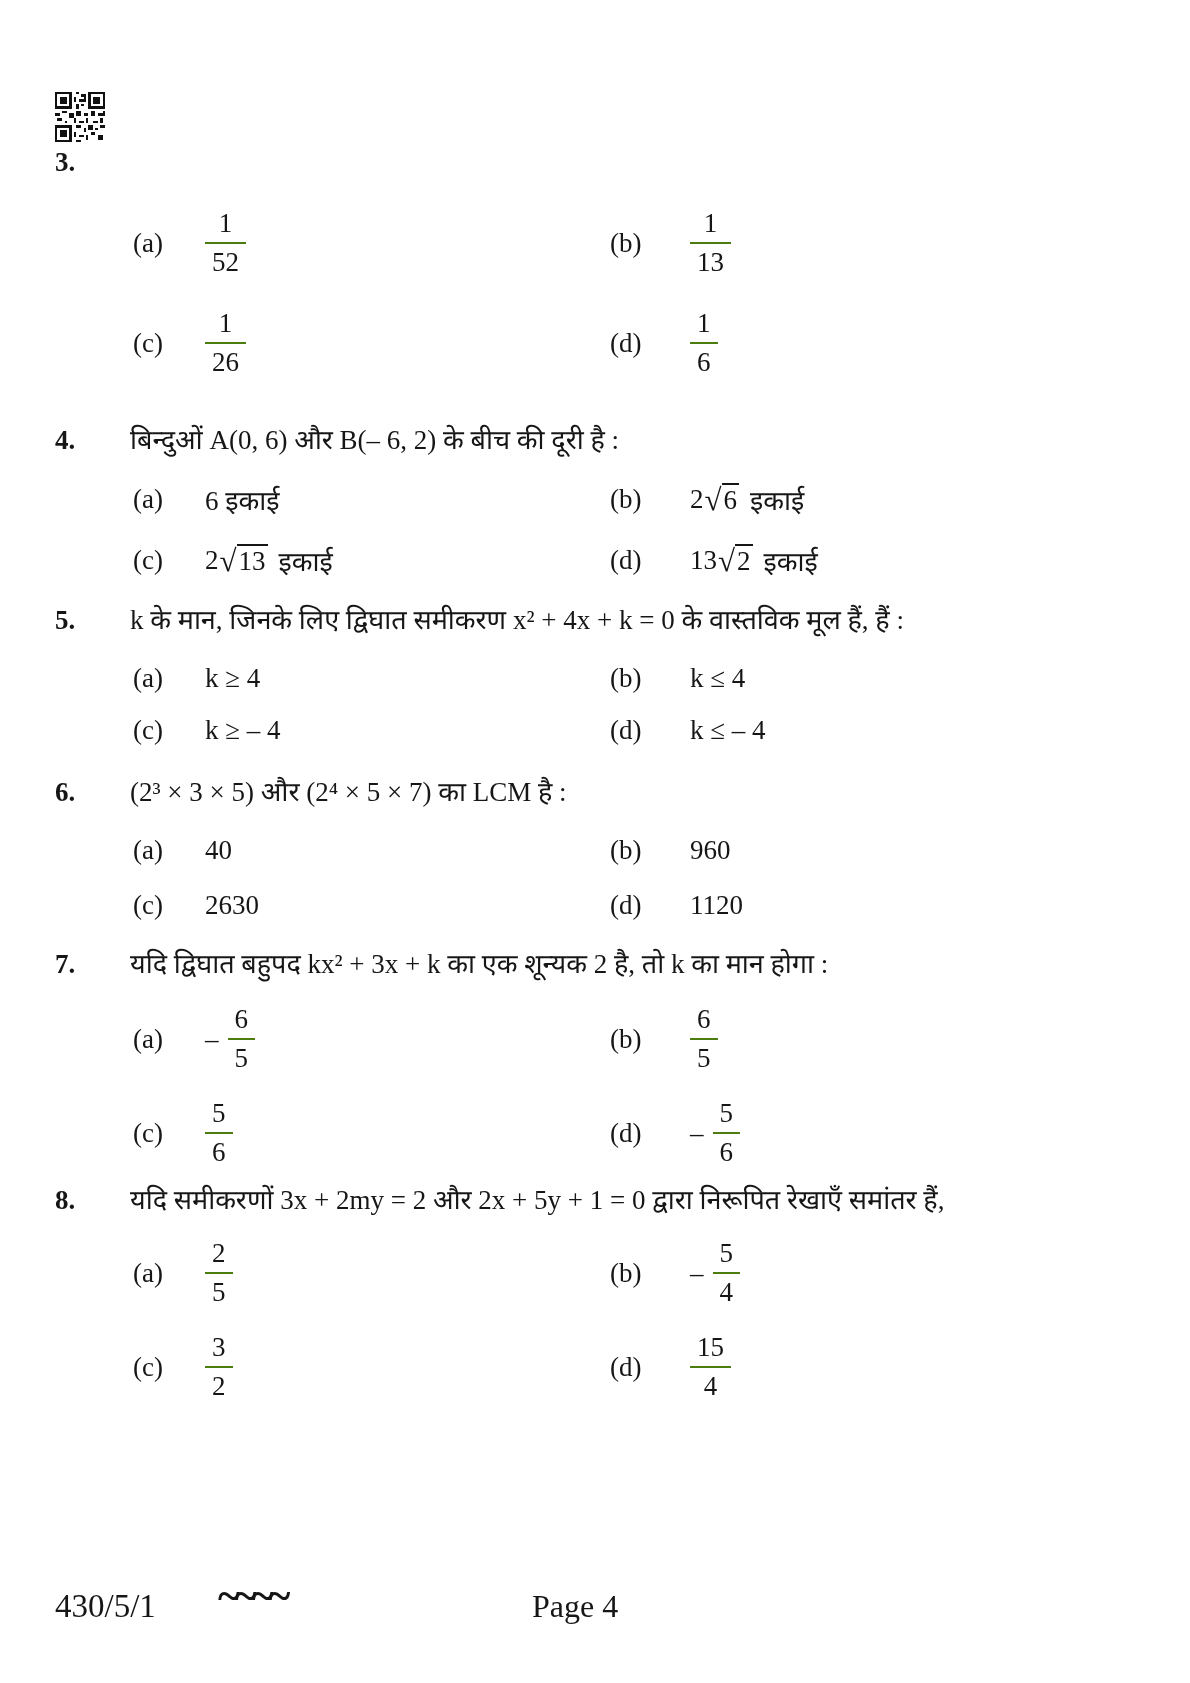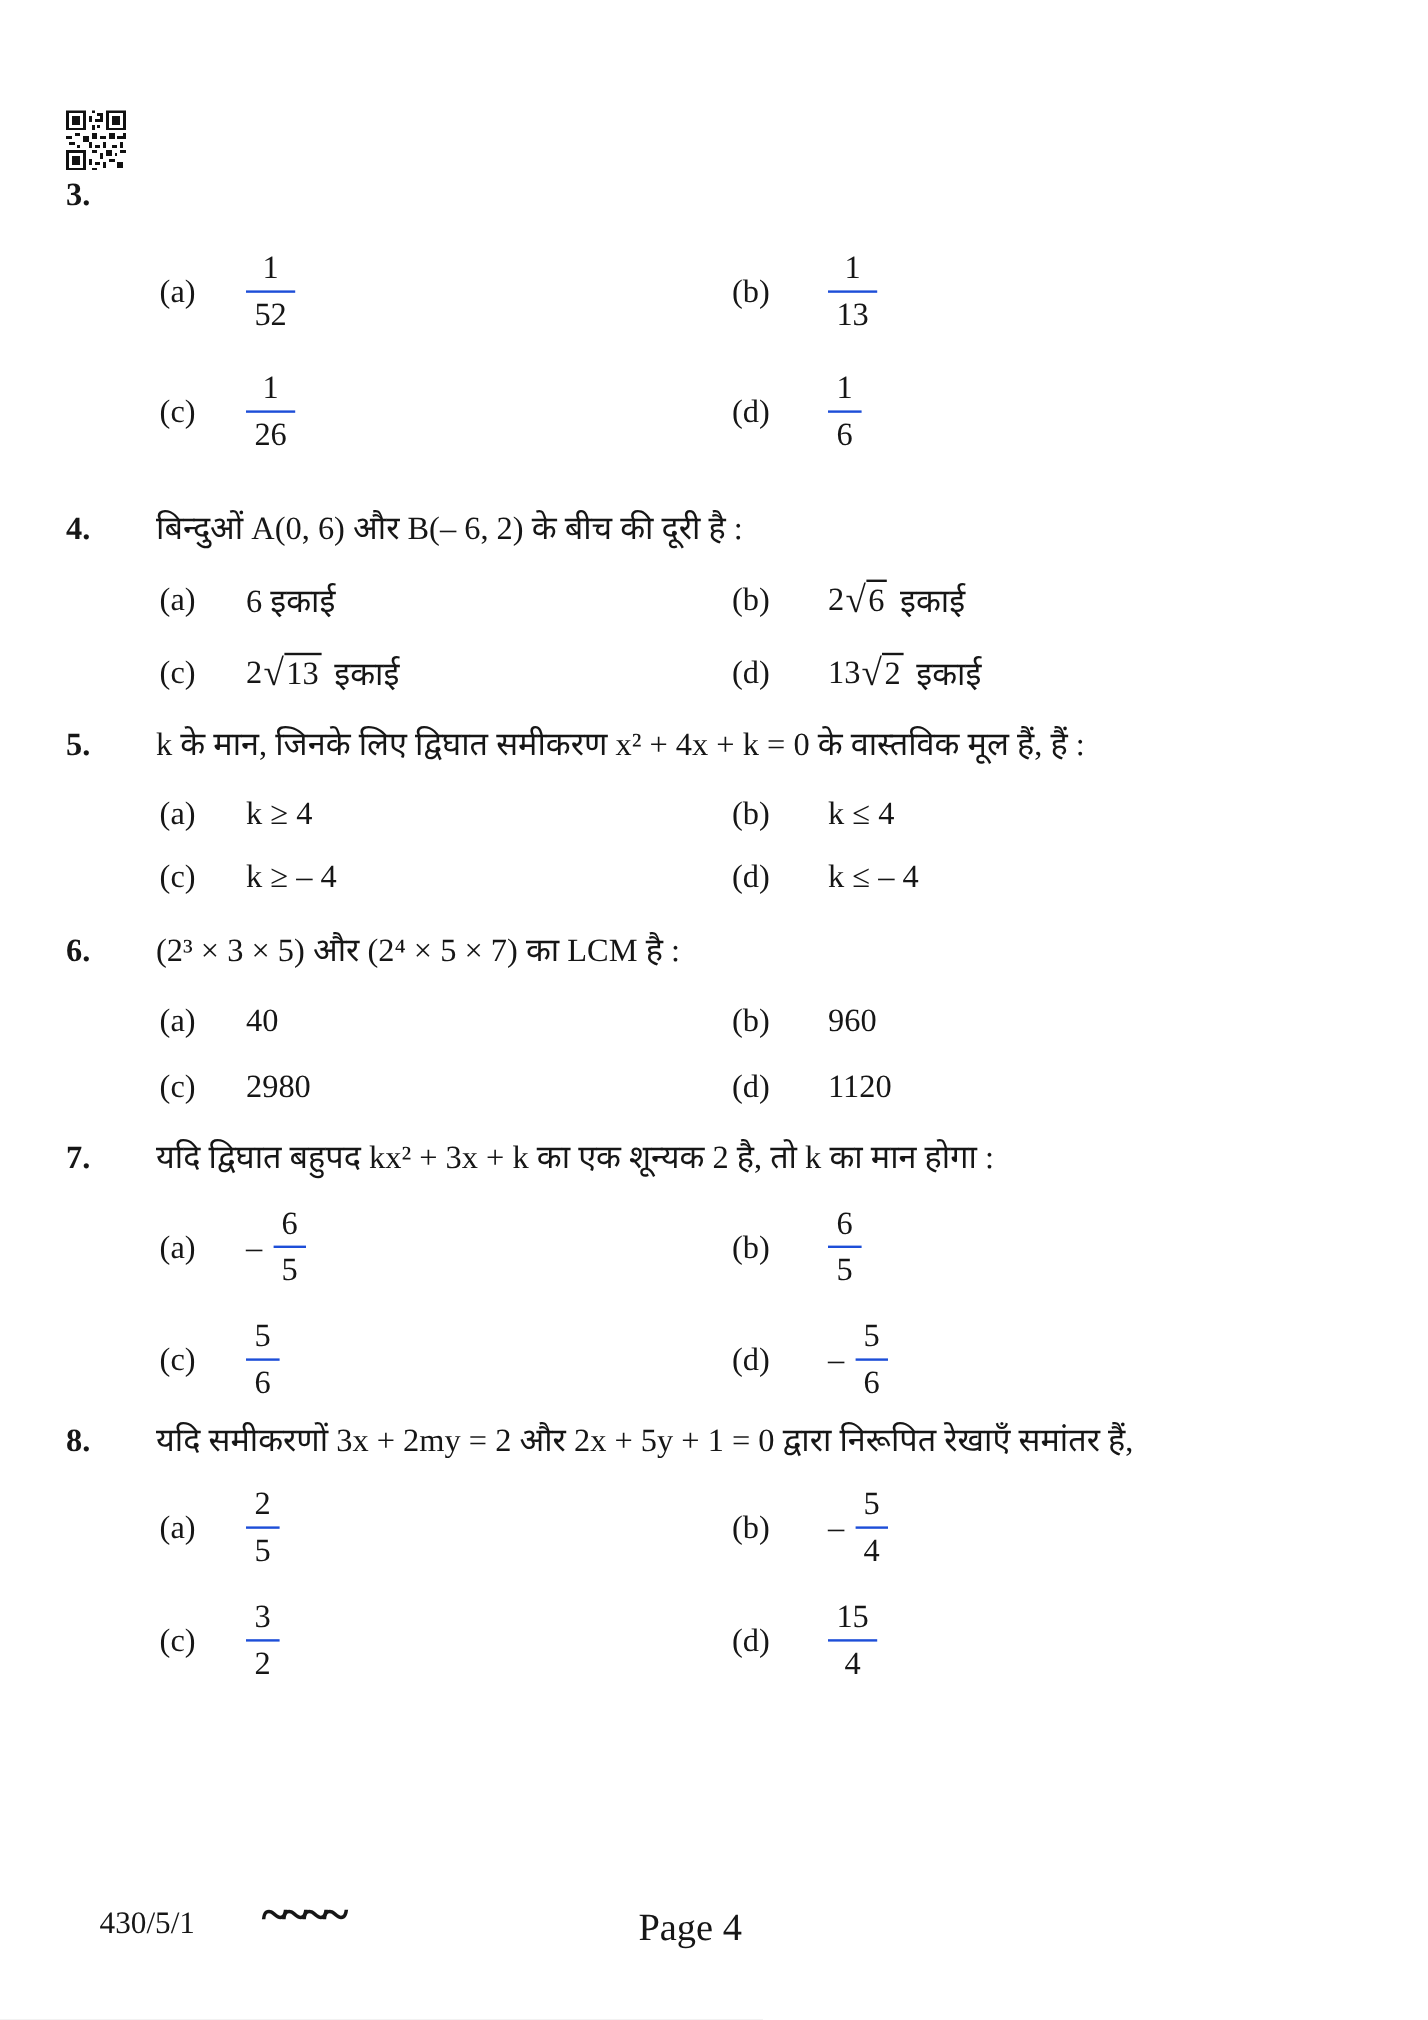--- a/index.html
+++ b/index.html
@@ -47,31 +47,30 @@
   .opt1 { width: 477px; flex-shrink: 0; }
   .opt-label { width: 72px; flex-shrink: 0; }
   .opt2 .opt-label { width: 80px; }
   .opt-value { display: flex; align-items: center; }
   .frac {
     display: inline-block;
     text-align: center;
     line-height: 1.15;
   }
   .frac .num { display: block; padding: 0 7px 3px; }
-  .frac .den { display: block; border-top: 2px solid #1d4ed8; padding: 3px 7px 0; }
+  .frac .den { display: block; border-top: 2px solid #4d7c0f; padding: 3px 7px 0; }
   .sign { margin-right: 9px; }
   .radical { font-size: 31px; margin-left: 1px; }
   .rad { border-top: 2px solid #161616; padding: 0 2px; }
   .post { margin-left: 11px; }
   .footer-code {
     position: absolute;
     left: 55px;
     top: 1588px;
-    font-size: 26px;
-    margin-left: 28px;
+    font-size: 33px;
   }
   .footer-squiggle {
     position: absolute;
     left: 218px;
     top: 1572px;
     font-size: 42px;
     font-weight: bold;
     letter-spacing: -5px;
   }
   .footer-page {
@@ -272,21 +271,21 @@
           <span class="opt-value">40</span>
         </div>
       <div class="opt opt2">
           <span class="opt-label">(b)</span>
           <span class="opt-value">960</span>
         </div>
     </div>
     <div class="opt-row" style="margin-top:24px">
       <div class="opt opt1">
           <span class="opt-label">(c)</span>
-          <span class="opt-value">2980</span>
+          <span class="opt-value">2630</span>
         </div>
       <div class="opt opt2">
           <span class="opt-label">(d)</span>
           <span class="opt-value">1120</span>
         </div>
     </div>
   </section>
 
   <section class="q" style="top:940px">
     <div class="q-head">

